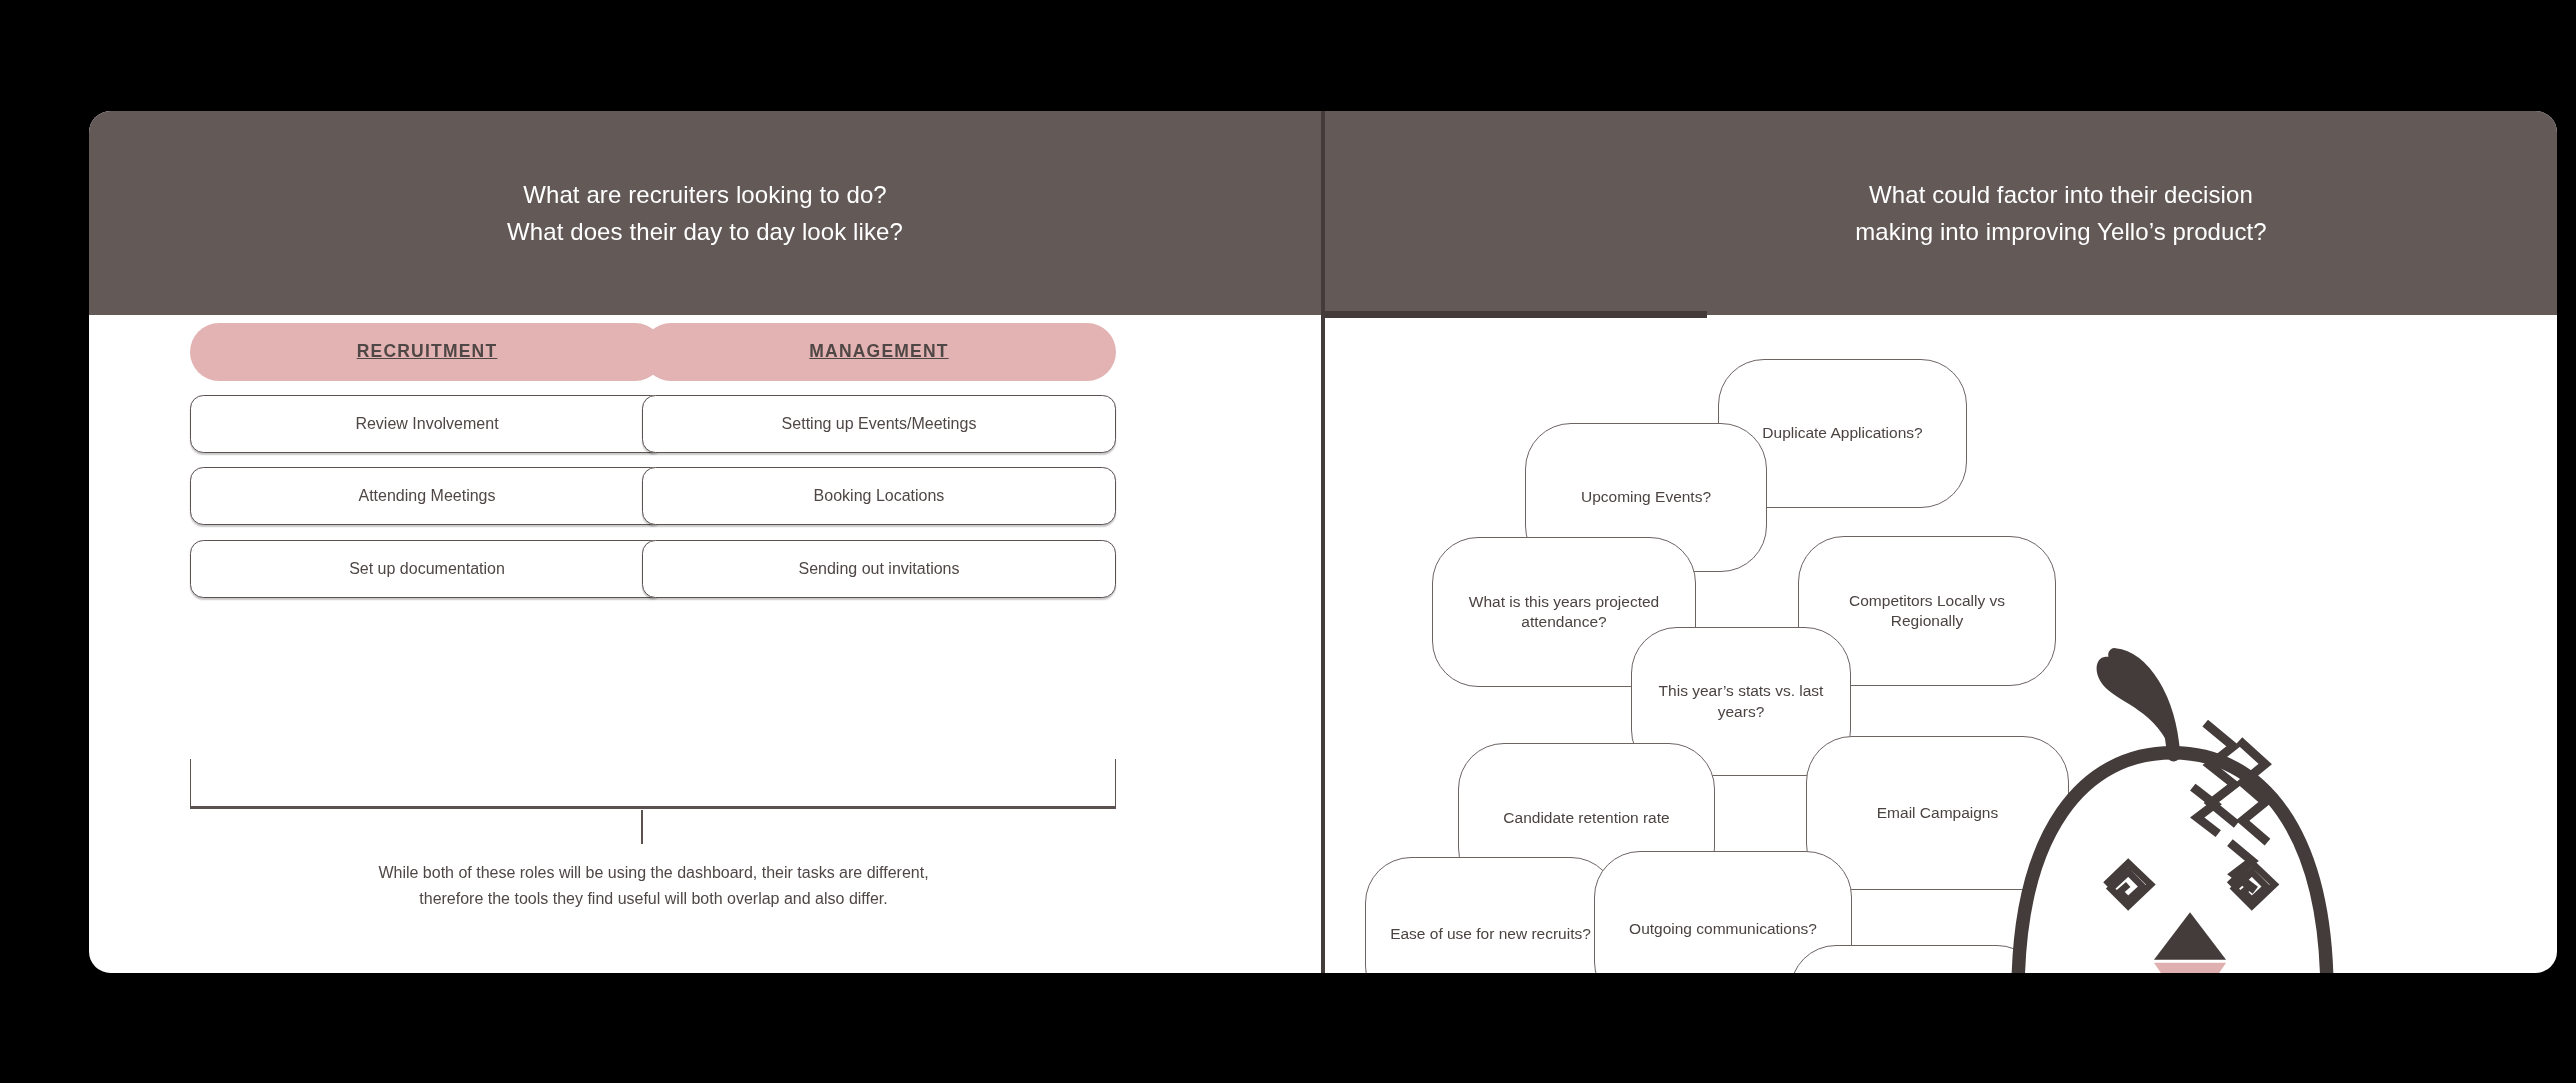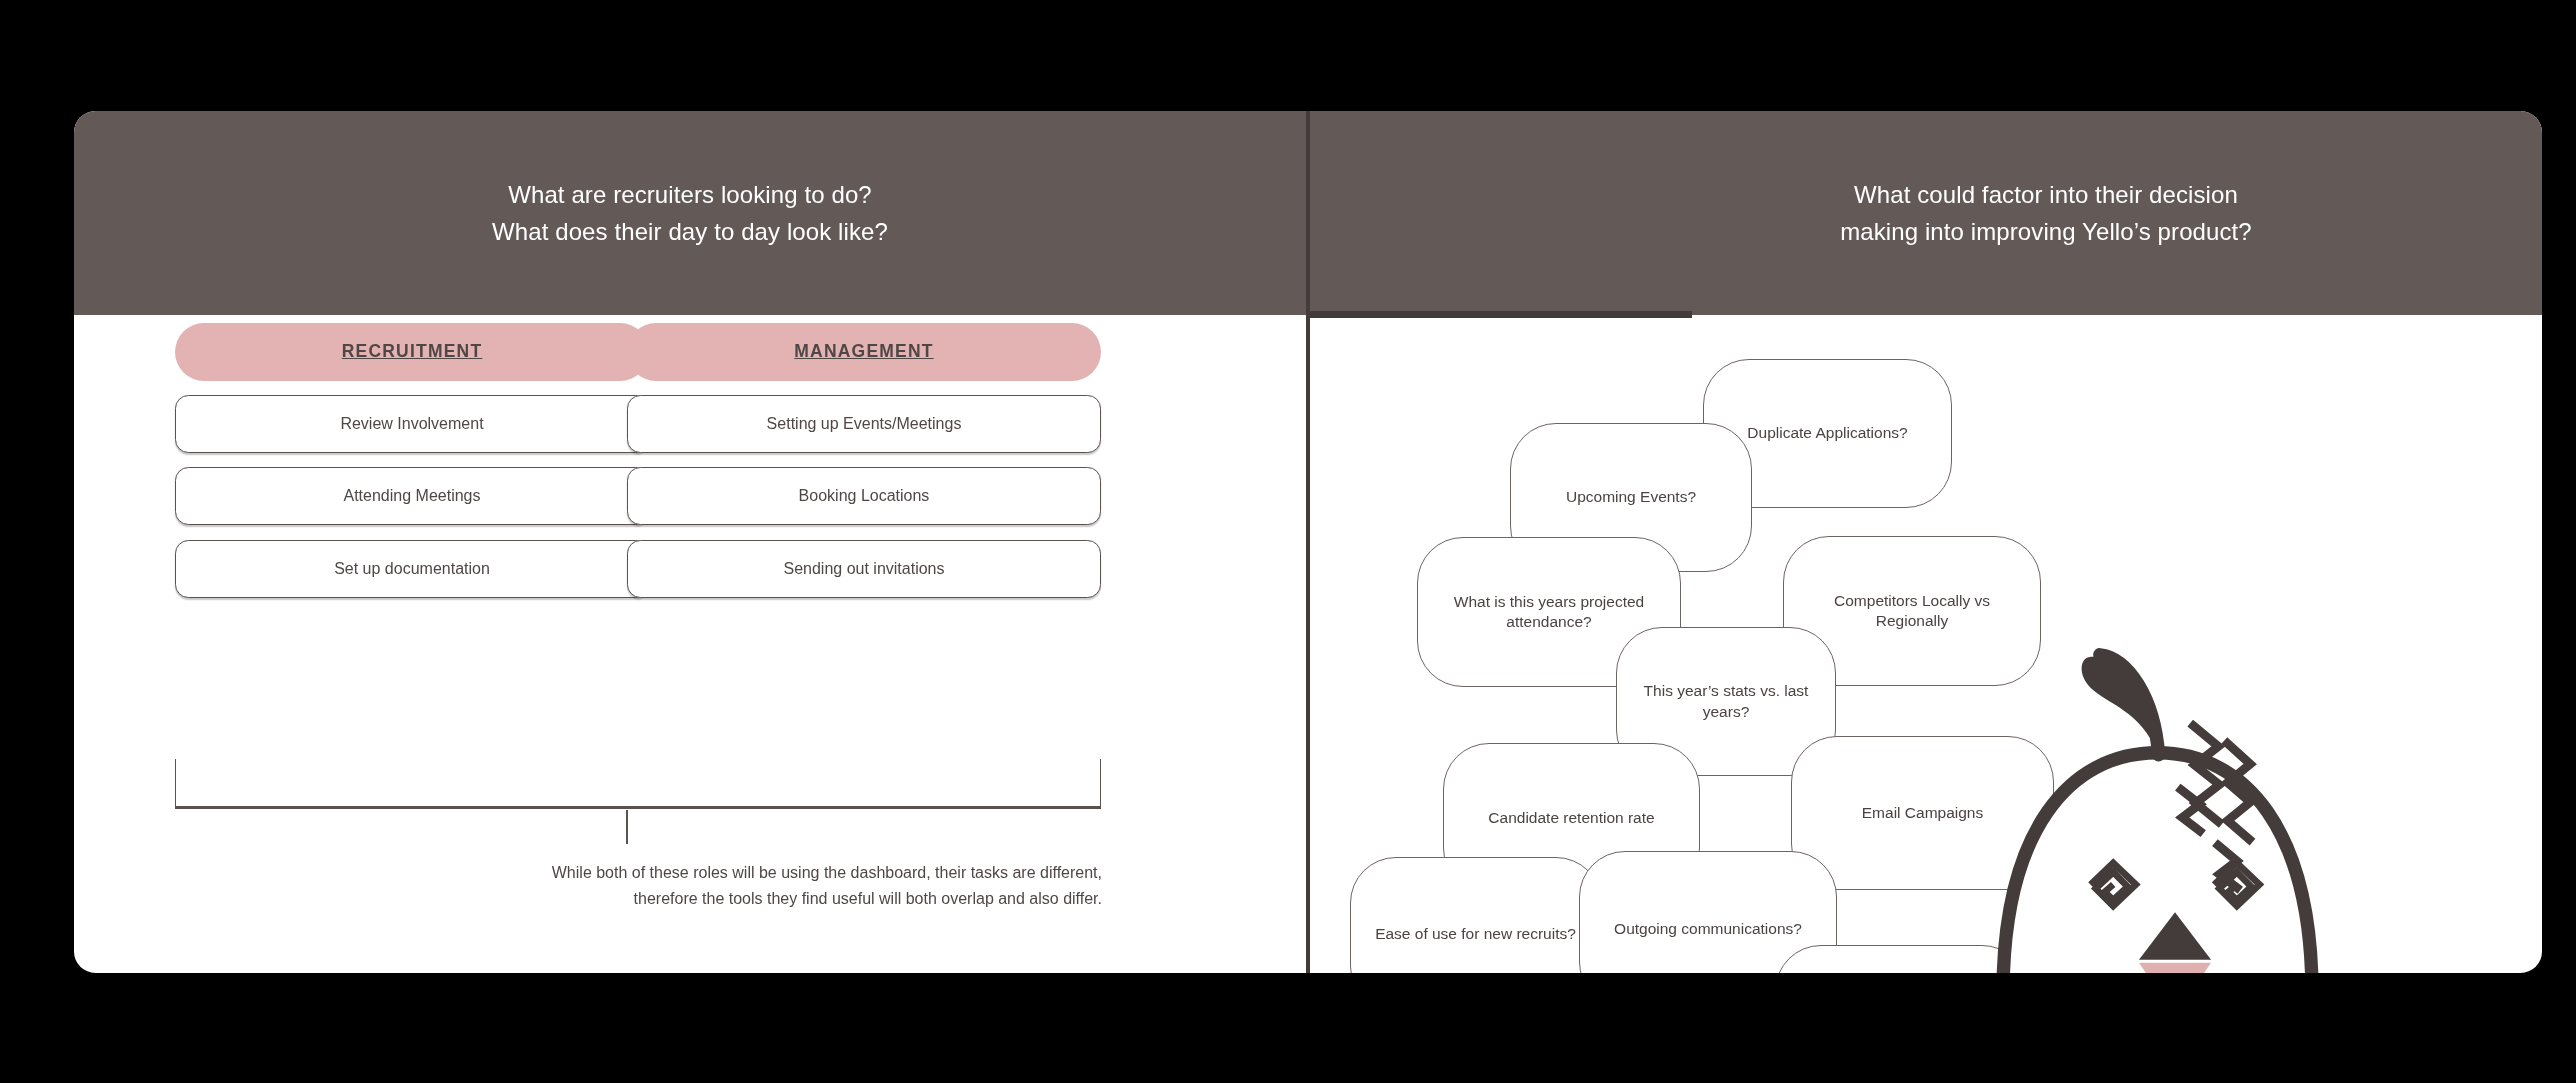--- a/index.html
+++ b/index.html
@@ -8,21 +8,21 @@
     background: #000000;
     font-family: "Liberation Sans", sans-serif;
     overflow: hidden;
   }
 
   #stage { position: relative; width: 2646px; height: 1084px; background:#000; }
 
   
   .card {
     position: absolute;
-    left: 74px; top: 111px;
+    left: 89px; top: 111px;
     width: 2468px; height: 862px;
     background: #ffffff;
     border-radius: 21.6px;
     overflow: hidden;
     box-shadow: 0 3.1px 9.3px rgba(0,0,0,.55);
   }
 
   
   .hdr {
     position: absolute; top: 0; height: 204px;
@@ -101,21 +101,21 @@
     position: absolute;
     left: 552px; top: 495px;
     width: 1.5px; height: 34px;
     background: #5b5250;
   }
 
   .caption {
     position: absolute;
     left: 101px; top: 545px;
     width: 927px;
-    text-align: right;
+    text-align: center;
     color: #4f4745;
     font-size: 16px;
     line-height: 1.62;
     white-space: pre-line;
   }
 
   
   .pane-right {
     position: absolute; left: 1236px; top: 204px;
     width: 1231px; height: 658px;

